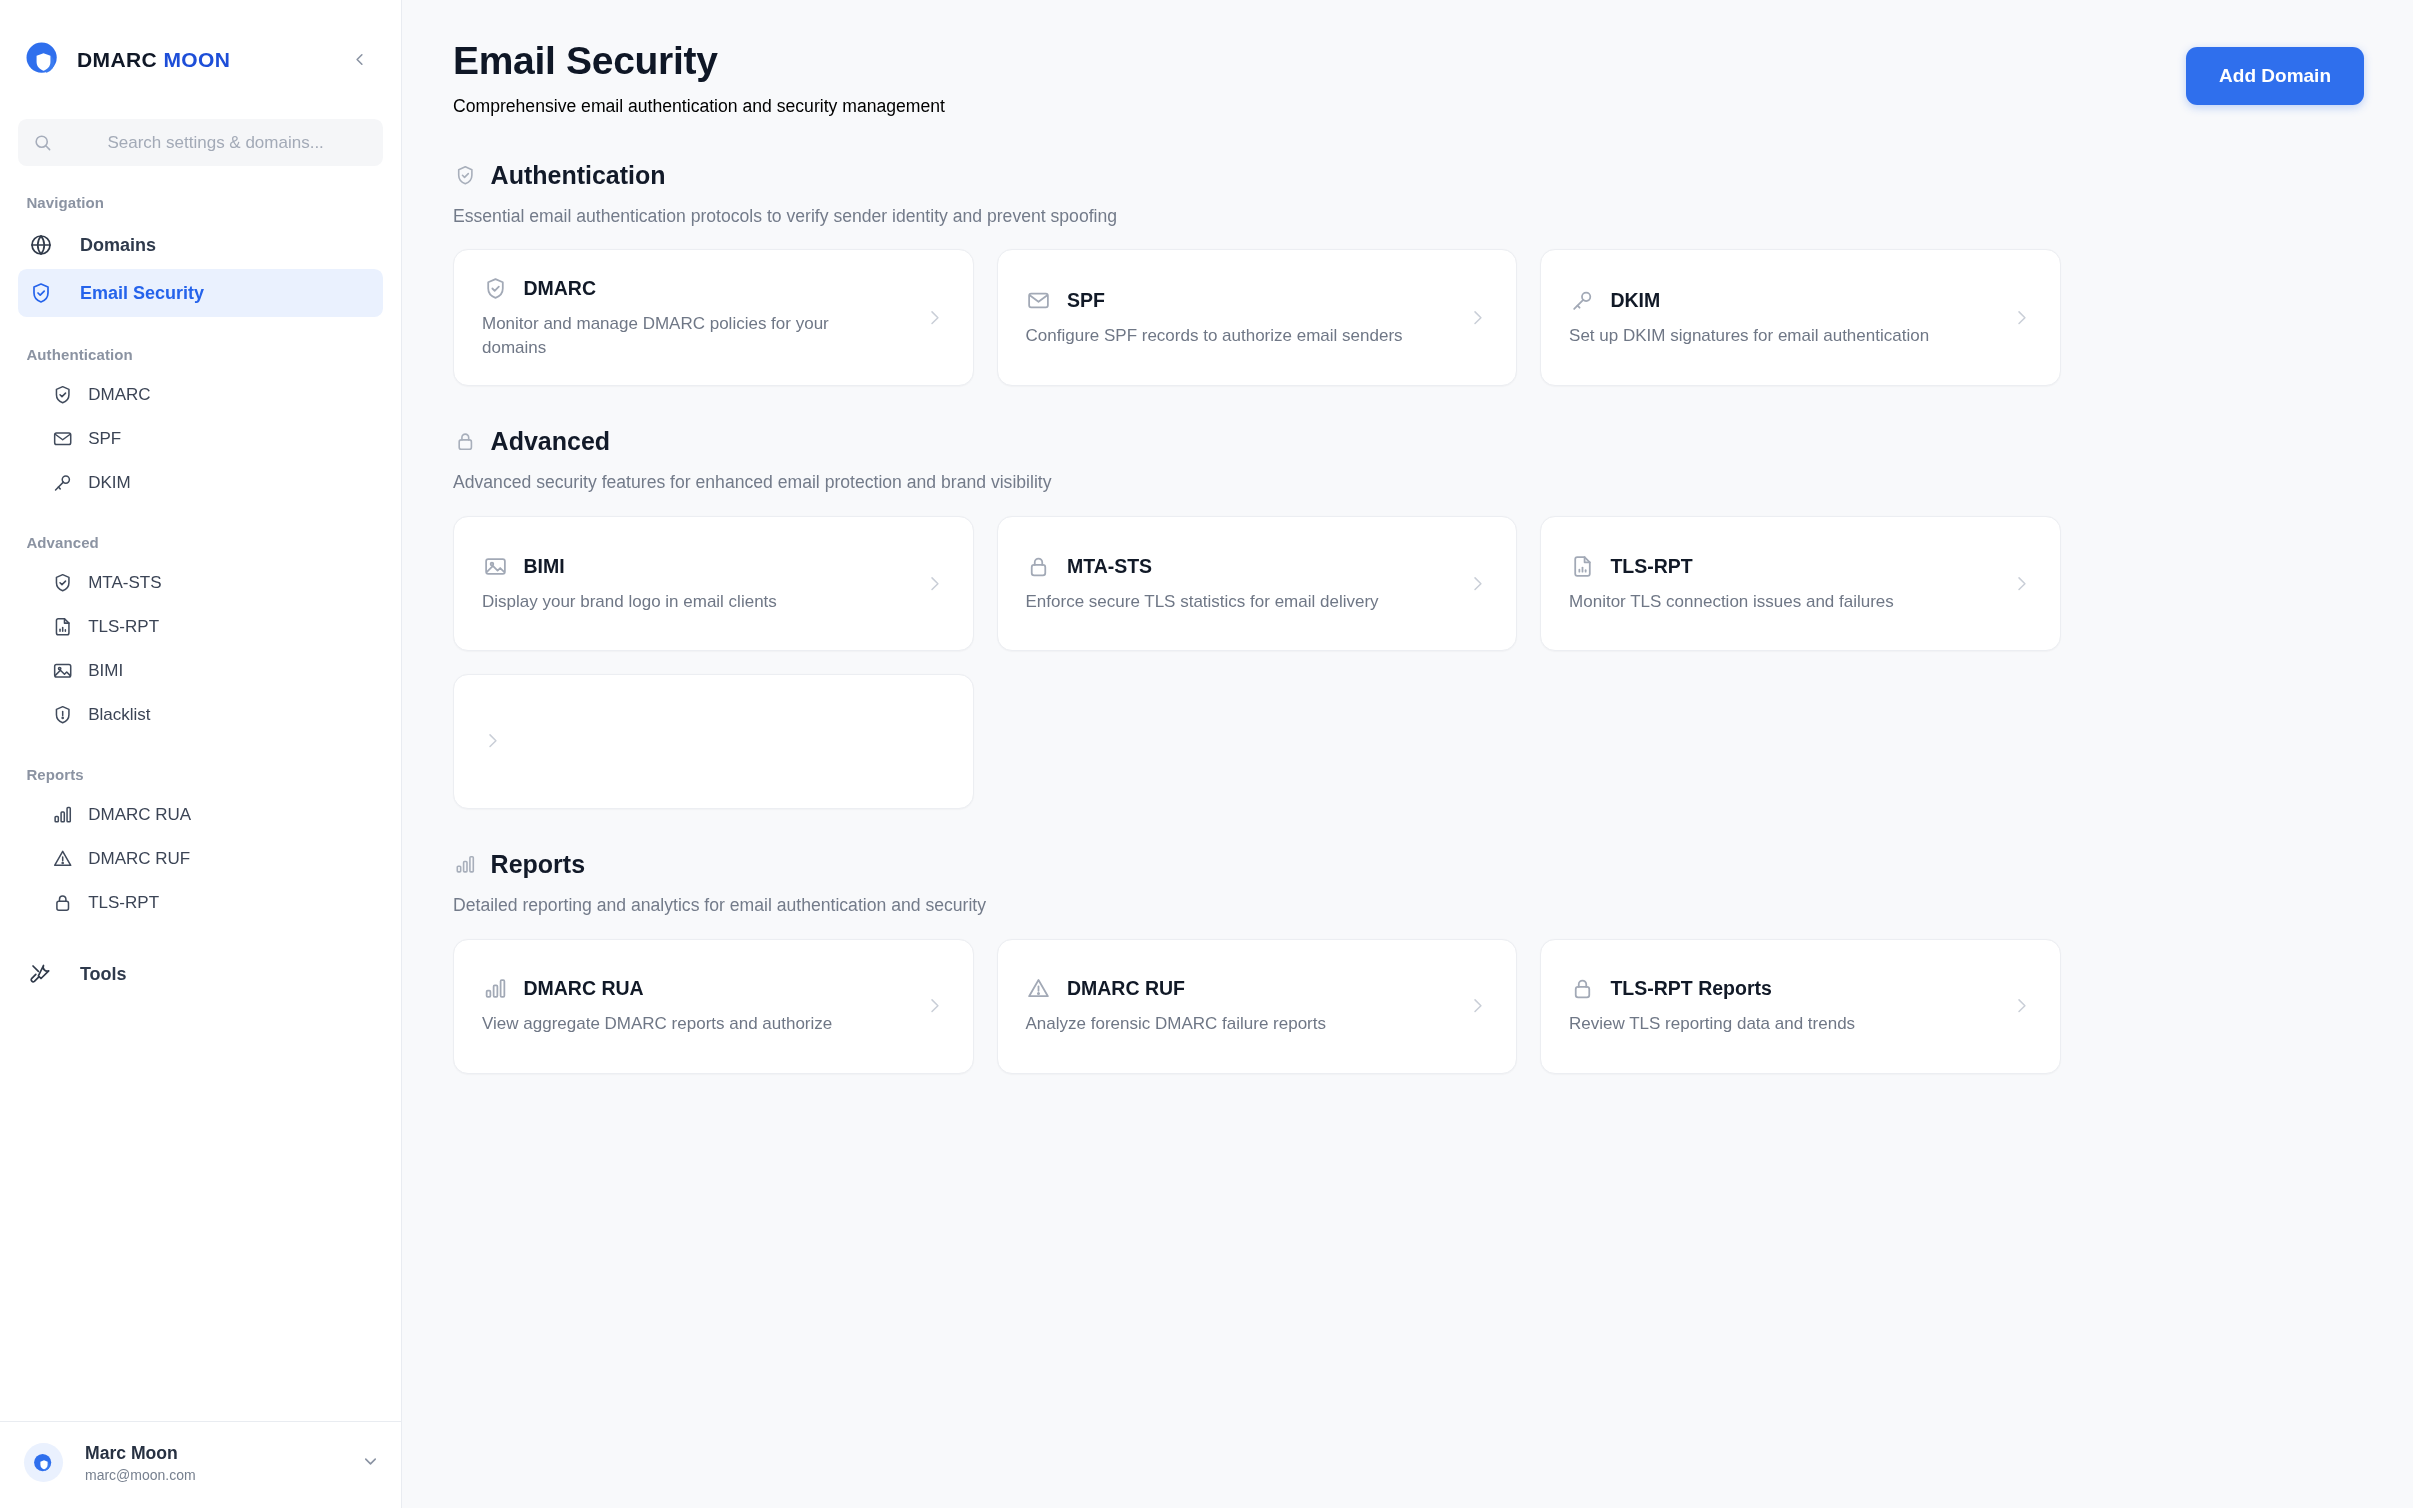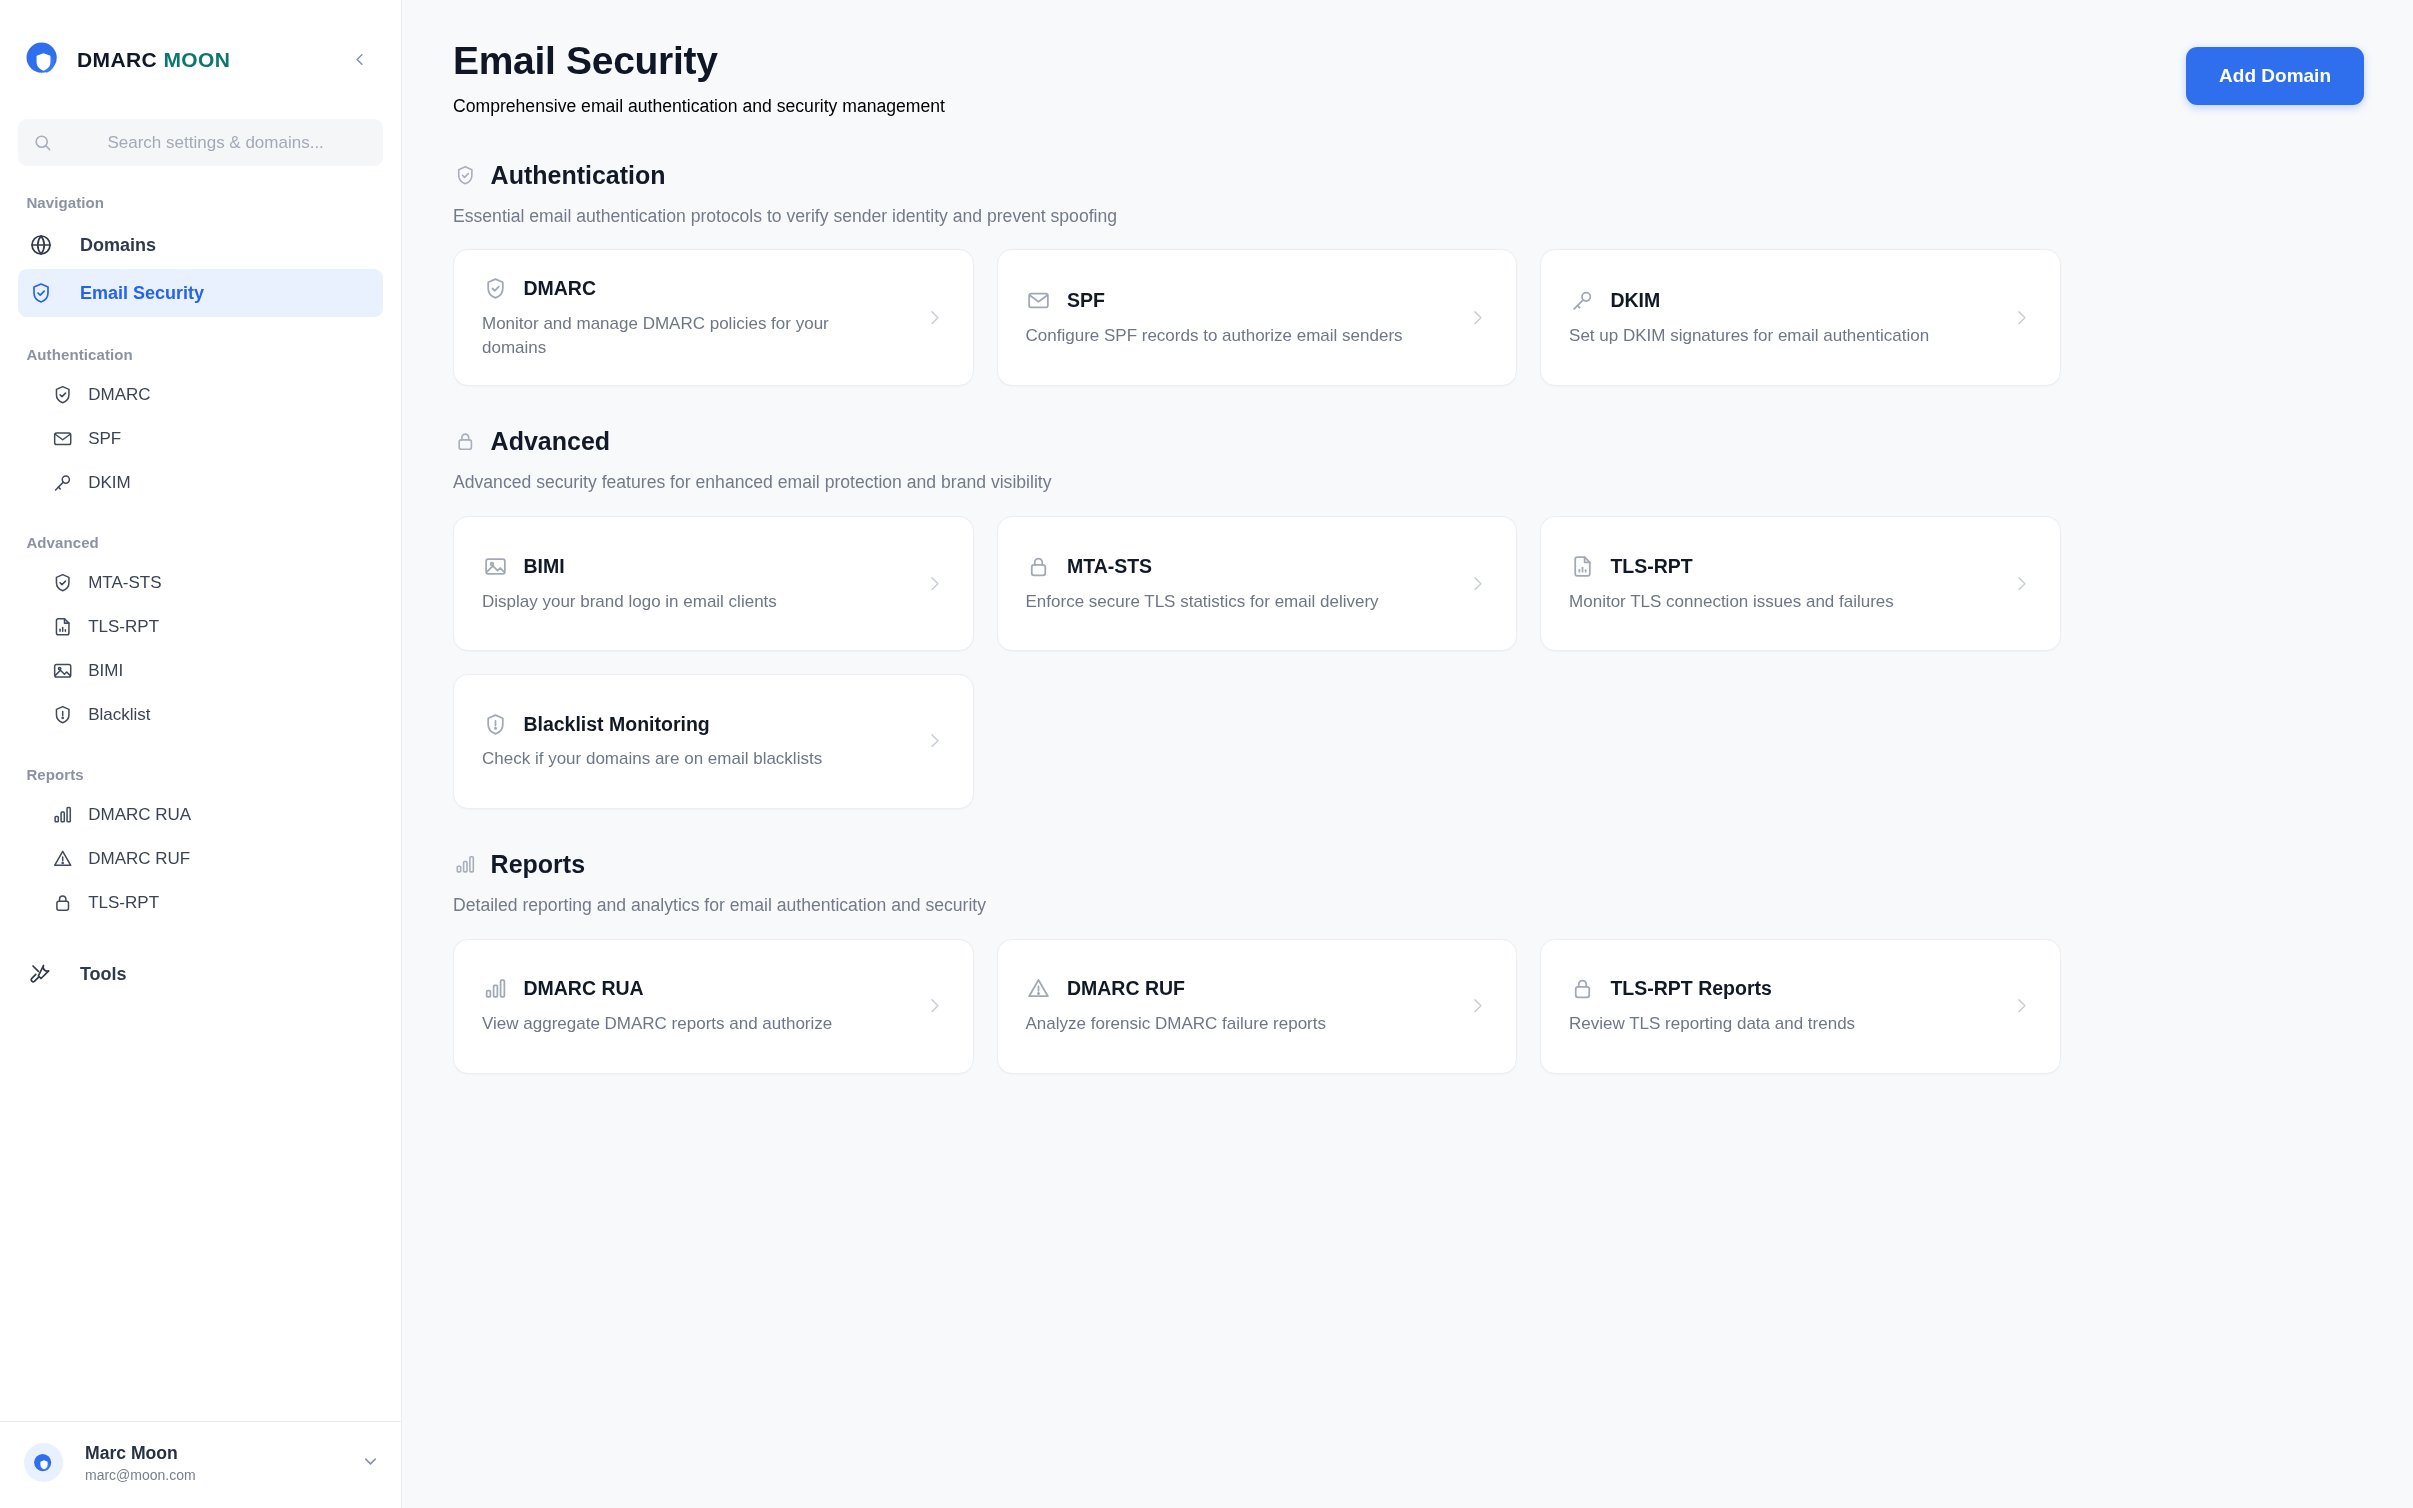--- a/index.html
+++ b/index.html
@@ -24,21 +24,21 @@
     display: flex; align-items: center;
     height: 119px; padding: 0 25px 0 24px;
   }
   .logo-mark { width: 39px; height: 39px; position: relative; flex: 0 0 39px; }
   .logo-mark svg { display: block; }
   .brand-text {
     font-size: 21px; font-weight: 700; letter-spacing: 0.4px;
     margin-left: 14px; white-space: nowrap;
   }
   .brand-text .b1 { color: #101827; }
-  .brand-text .b2 { color: #0f766e; }
+  .brand-text .b2 { color: #1d4ed8; }
   .collapse-btn {
     margin-left: auto; width: 33px; height: 33px;
     display: flex; align-items: center; justify-content: center;
     color: #8a93a3; cursor: pointer;
   }
 
   .sb-search-wrap { padding: 0 17.6px; }
   .sb-search {
     height: 47px; background: #f5f6f8; border-radius: 8.8px;
     display: flex; align-items: center; padding: 0 15px; gap: 11.3px;
@@ -482,33 +482,20 @@
                 </div>
                 <div class="card-desc">Monitor TLS connection issues and failures</div>
               </div>
               <span class="card-chev">
                 <svg width="21.4" height="21.4" viewBox="0 0 24 24" fill="none" stroke="currentColor" stroke-width="1.7" stroke-linecap="round" stroke-linejoin="round">
                   <polyline points="9 5.5 15.6 12 9 18.5"></polyline>
                 </svg>
               </span>
             </div>
             <div class="card">
-              <div class="card-body">
-                <div class="card-top">
-                  <span class="card-ico">
-                    <svg width="25" height="25" viewBox="0 0 24 24" fill="none" stroke="currentColor" stroke-width="1.7" stroke-linecap="round" stroke-linejoin="round">
-                      <path d="M12 3 l7 3 v6 c0 4.6-3.2 7.6-7 9 c-3.8-1.4-7-4.4-7-9 V6 z"></path>
-                      <line x1="12" y1="8.5" x2="12" y2="13"></line>
-                      <circle cx="12" cy="15.6" r="0.6" fill="currentColor"></circle>
-                    </svg>
-                  </span>
-                  <span class="card-title">Blacklist Monitoring</span>
-                </div>
-                <div class="card-desc">Check if your domains are on email blacklists</div>
-              </div>
               <span class="card-chev">
                 <svg width="21.4" height="21.4" viewBox="0 0 24 24" fill="none" stroke="currentColor" stroke-width="1.7" stroke-linecap="round" stroke-linejoin="round">
                   <polyline points="9 5.5 15.6 12 9 18.5"></polyline>
                 </svg>
               </span>
             </div>
           </div>
         </section>
         <section class="section">
           <div class="sec-head">

